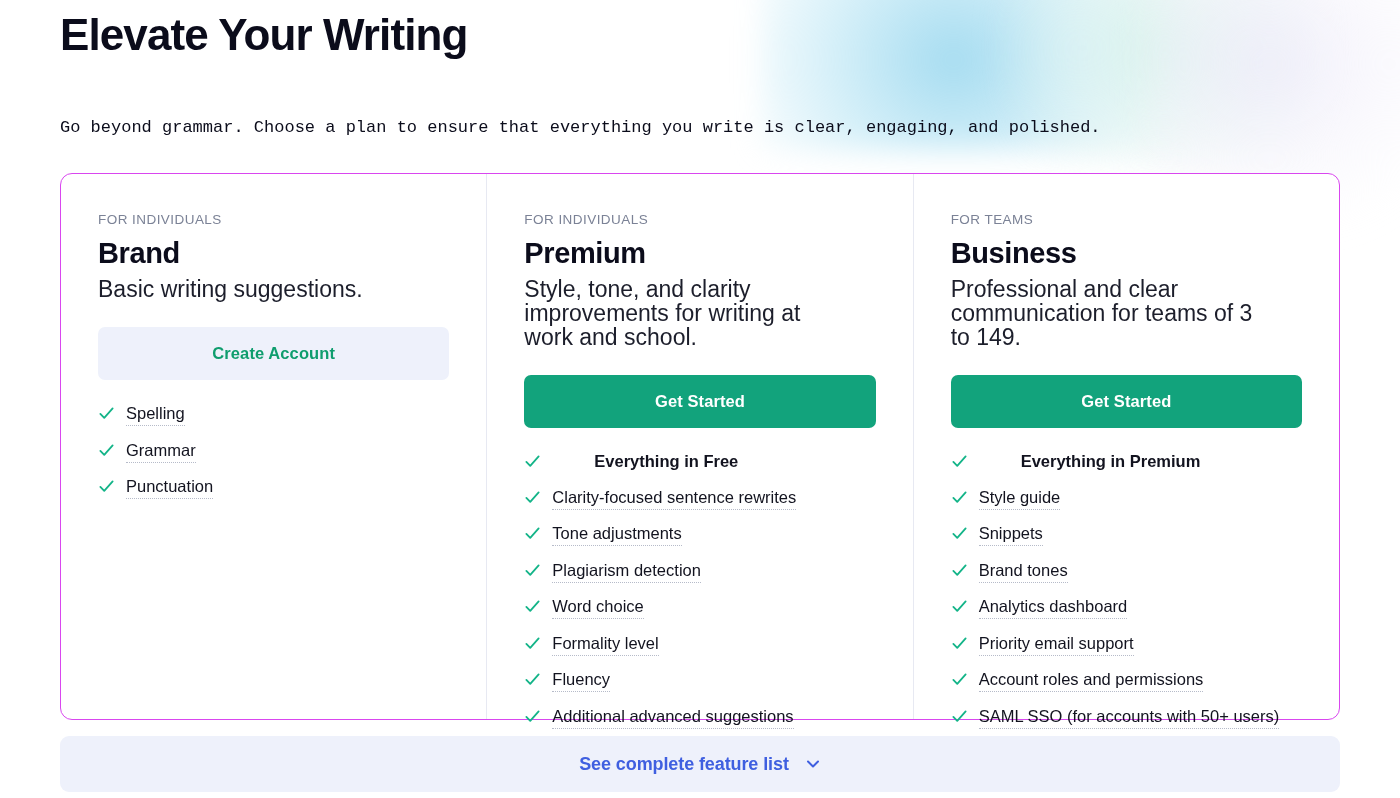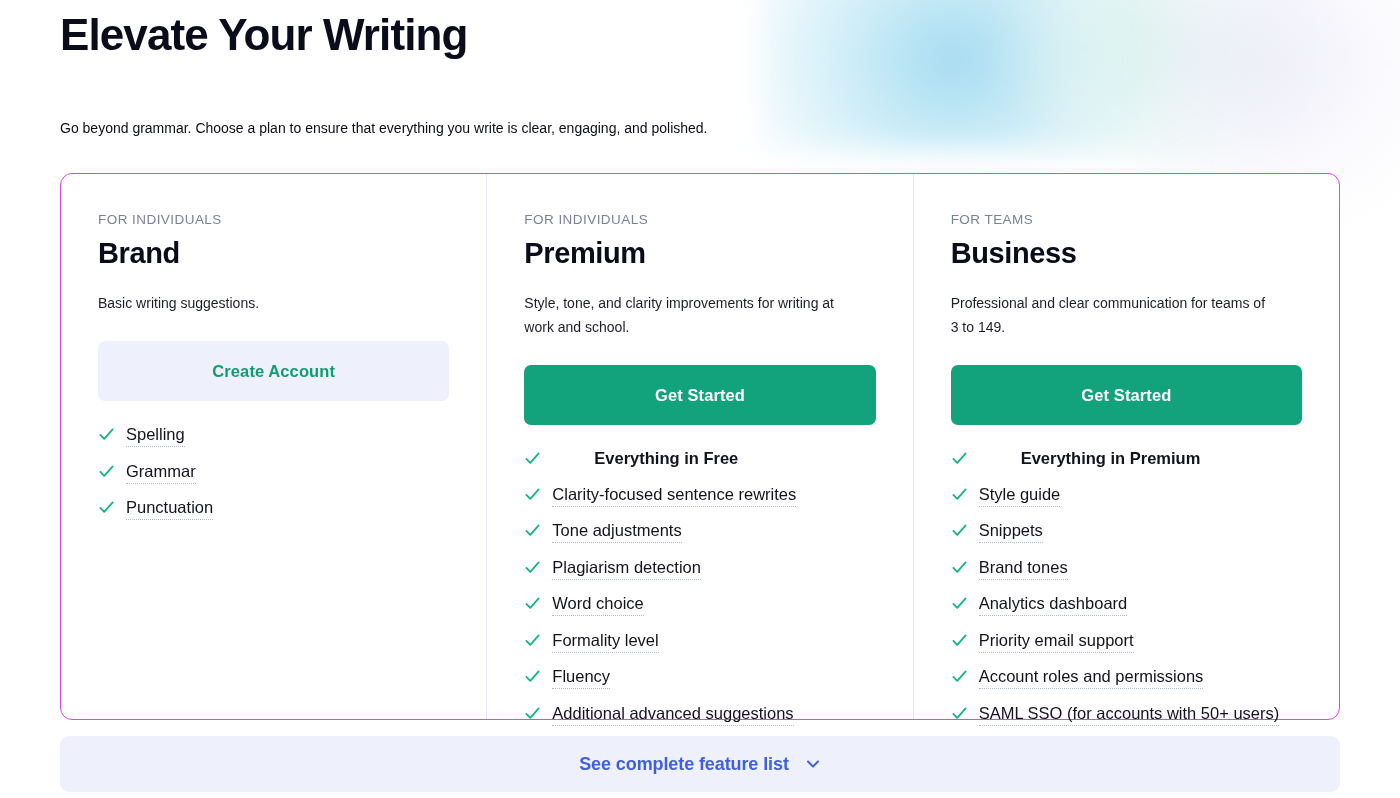--- a/index.html
+++ b/index.html
@@ -74,26 +74,27 @@
   .page-title {
     font-size: 44px;
     line-height: 54px;
     font-weight: bold;
     letter-spacing: -0.9px;
     color: #0b0c1b;
     margin: 0;
     padding-top: 8px;
   }
   .page-subtitle {
-    font-size: 14px;
+    font-size: 17px;
     line-height: 26px;
     color: #0b0c1b;
     margin: 0;
     padding-top: 53px;
     font-weight: normal;
+    font-family: Liberation Mono, monospace;
   }
 
   
   .plans {
     margin-top: 32px;
     border: 1px solid #d946ef;
     border-radius: 12px;
     background: #ffffff;
     display: flex;
     height: 547px;
@@ -119,33 +120,33 @@
   }
   .plan-name {
     font-size: 29px;
     line-height: 36px;
     font-weight: bold;
     letter-spacing: -0.4px;
     color: #0b0c1b;
     margin: 7px 0 0 0;
   }
   .plan-desc {
-    font-size: 14px;
+    font-size: 23px;
     line-height: 24px;
     color: #1c1e2b;
-    margin: 20px 0 0 0;
+    margin: 6px 0 0 0;
     max-width: 320px;
   }
 
   .plan-cta {
     display: block;
     width: 100%;
     box-sizing: border-box;
     margin-top: 26px;
-    height: 60px;
+    height: 53px;
     border: none;
     border-radius: 7px;
     font-family: "Liberation Sans", sans-serif;
     font-size: 16.5px;
     font-weight: bold;
     letter-spacing: 0.1px;
     cursor: pointer;
     text-align: center;
   }
   .cta-secondary {

